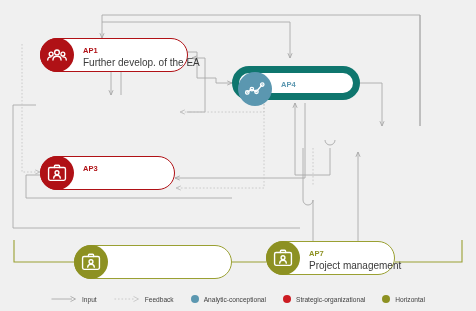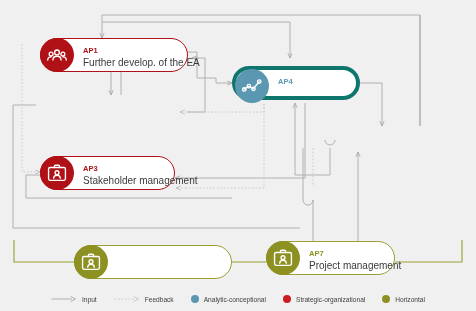--- a/index.html
+++ b/index.html
@@ -44,21 +44,21 @@
   .node .sub{
     font-size:10px;
     color:#3a3a3a;
     white-space:nowrap;
   }
 
   .n-red{border:1px solid #b01116;}
   .n-red .disc{background:#b01116;}
   .n-red .ttl{color:#b01116;}
 
-  .n-blue{border:4px solid #0f766e;}
+  .n-blue{border:7px solid #0f766e;}
   .n-blue .disc{background:#5b97b0;}
   .n-blue .ttl{color:#5b97b0;}
 
   .n-olive{border:1px solid #9aa032;}
   .n-olive .disc{background:#8d9122;}
   .n-olive .ttl{color:#8d9122;}
 
   .disc svg{display:block;}
 
   
@@ -176,21 +176,20 @@
     <span class="disc">
       <svg width="22" height="22" viewBox="0 0 24 24" fill="none" stroke="#fff" stroke-width="1.5" stroke-linecap="round" stroke-linejoin="round">
         <rect x="2.8" y="6" width="18.4" height="14" rx="1.6"></rect>
         <path d="M9.2 6V4.6a1 1 0 0 1 1-1h3.6a1 1 0 0 1 1 1V6"></path>
         <circle cx="12" cy="11.6" r="2.1"></circle>
         <path d="M8.4 17.6c0-2 1.6-3 3.6-3s3.6 1 3.6 3"></path>
       </svg>
     </span>
     <span class="txt">
       <span class="ttl">AP3</span>
-      <span class="sub" style="display:block">Stakeholder management</span>
     </span>
   </div>
 
   <div class="node n-blue" style="left:232px;top:66px;width:128px;">
     <span class="disc">
       <svg width="22" height="22" viewBox="0 0 24 24" fill="none" stroke="#fff" stroke-width="1.4" stroke-linecap="round" stroke-linejoin="round">
         <path d="M3.6 15.6 L8.4 12.4 L13.4 15 L19.8 7.4"></path>
         <circle cx="3.6" cy="15.8" r="1.9"></circle>
         <circle cx="8.6" cy="12.2" r="1.9"></circle>
         <circle cx="13.6" cy="15.1" r="1.9"></circle>

